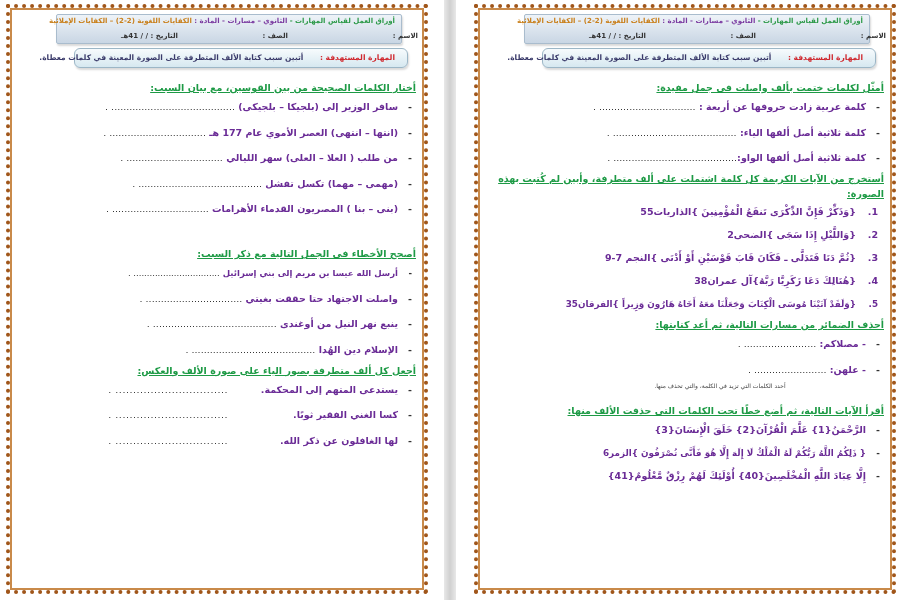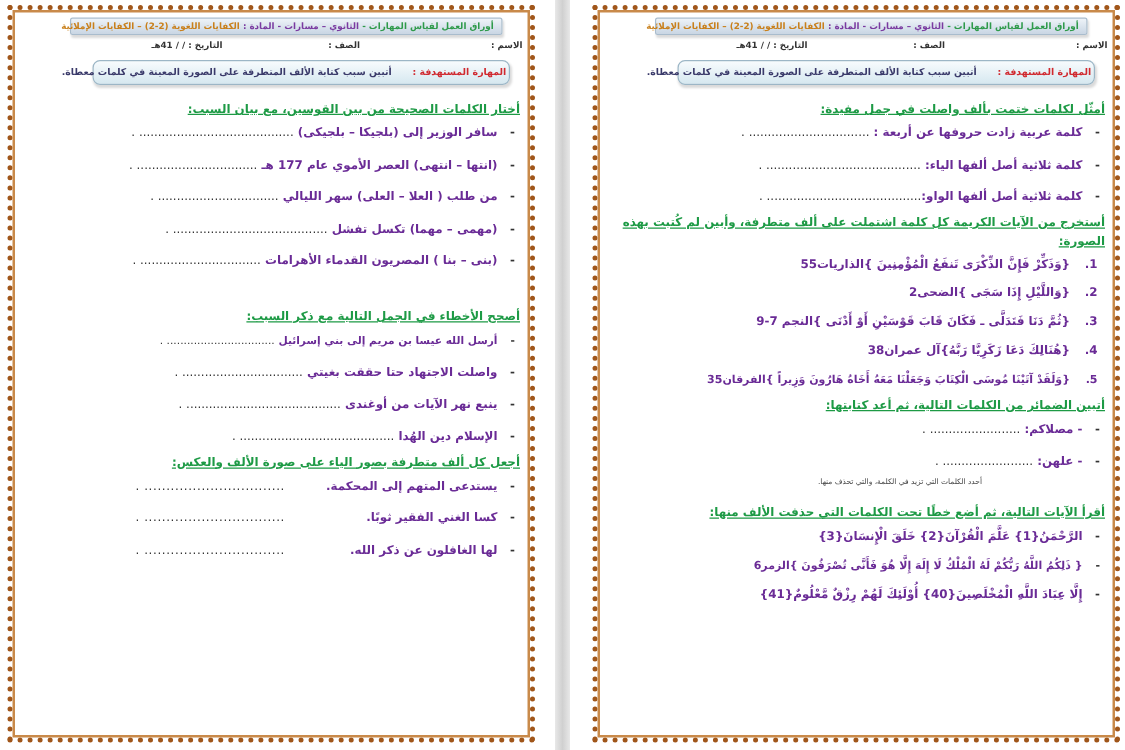--- a/index.html
+++ b/index.html
@@ -28,21 +28,21 @@
     width: 12px;
     height: 600px;
     background: linear-gradient(to right, #e8e8e8, #d0d0d0 50%, #e8e8e8);
   }
 
   .header-banner {
     position: absolute;
     top: 6px;
     right: 22px;
     left: 46px;
-    height: 14px;
+    height: 30px;
     background: linear-gradient(to bottom, #eef3f8, #c9d6e4);
     border: 1px solid #a9bccd;
     border-radius: 2px;
     box-shadow: 1px 2px 2px rgba(0,0,0,0.15);
     font-size: 7px;
     line-height: 13px;
     padding-right: 6px;
     white-space: nowrap;
     font-weight: bold;
   }
@@ -70,21 +70,21 @@
     top: 40px;
     right: 16px;
     left: 64px;
     height: 20px;
     background: linear-gradient(to bottom, #f7fbfd, #d6e8f0);
     border: 1px solid #9cb6c6;
     border-radius: 6px;
     box-shadow: 1px 2px 2px rgba(0,0,0,0.15);
     font-size: 7.5px;
     line-height: 18px;
-    padding-right: 2px;
+    padding-right: 12px;
     white-space: nowrap;
     font-weight: bold;
   }
   .skill-label { color: #d0282e; margin-left: 14px; }
   .skill-text { color: #3a3a6a; }
 
   .content { position: absolute; top: 72px; right: 8px; left: 8px; }
   .section { margin-bottom: 6px; }
   .section-title {
     color: #1d9a45;
@@ -151,21 +151,21 @@
       <div class="item"><span class="dash">-</span><span>(انتها – انتهى) العصر الأموي عام 177 هـ</span> <span class="dots">................................ .</span></div>
       <div class="item"><span class="dash">-</span><span>من طلب ( العلا – العلى) سهر الليالي</span> <span class="dots">................................ .</span></div>
       <div class="item"><span class="dash">-</span><span>(مهمى – مهما) تكسل تفشل</span> <span class="dots">......................................... .</span></div>
       <div class="item" style="margin-bottom:30px"><span class="dash">-</span><span>(بنى – بنا ) المصريون القدماء الأهرامات</span> <span class="dots">................................ .</span></div>
     </div>
 
     <div class="section">
       <div class="section-title">أصحح الأخطاء في الجمل التالية مع ذكر السبب:</div>
       <div class="item" style="font-size:8.5px"><span class="dash">-</span><span>أرسل الله عيسا بن مريم إلى بني إسرائيل</span> <span class="dots">................................ .</span></div>
       <div class="item"><span class="dash">-</span><span>واصلت الاجتهاد حتا حققت بغيتي</span> <span class="dots">................................ .</span></div>
-      <div class="item"><span class="dash">-</span><span>ينبع نهر الآيات من أوغندى</span> <span class="dots">......................................... .</span></div>
+      <div class="item"><span class="dash">-</span><span>ينبع نهر النيل من أوغندى</span> <span class="dots">......................................... .</span></div>
       <div class="item" style="margin-bottom:6px"><span class="dash">-</span><span>الإسلام دين الهُدا</span> <span class="dots">......................................... .</span></div>
     </div>
 
     <div class="section">
       <div class="section-title">أجعل كل ألف متطرفة بصور الياء على صورة الألف والعكس:</div>
       <div class="item"><span class="dash">-</span><span style="display:inline-block;width:170px">يستدعى المتهم إلى المحكمة.</span><span class="dots">................................ .</span></div>
       <div class="item"><span class="dash">-</span><span style="display:inline-block;width:170px">كسا الغني الفقير ثوبًا.</span><span class="dots">................................ .</span></div>
       <div class="item"><span class="dash">-</span><span style="display:inline-block;width:170px">لها الغافلون عن ذكر الله.</span><span class="dots">................................ .</span></div>
     </div>
   </div>
@@ -199,21 +199,21 @@
     <div class="section numbered">
       <div class="section-title" style="white-space:normal;line-height:15px;padding-left:8px">أستخرج من الآيات الكريمة كل كلمة اشتملت على ألف متطرفة، وأبين لم كُتبت بهذه الصورة:</div>
       <div class="item" style="margin-bottom:9px"><span class="num">1.</span><span>{وَذَكِّرْ فَإِنَّ الذِّكْرَى تَنفَعُ الْمُؤْمِنِينَ }الذاريات55</span></div>
       <div class="item" style="margin-bottom:9px"><span class="num">2.</span><span>{وَاللَّيْلِ إِذَا سَجَى }الضحى2</span></div>
       <div class="item" style="margin-bottom:9px"><span class="num">3.</span><span>{ثُمَّ دَنَا فَتَدَلَّى ـ فَكَانَ قَابَ قَوْسَيْنِ أَوْ أَدْنَى }النجم 7-9</span></div>
       <div class="item" style="margin-bottom:9px"><span class="num">4.</span><span>{هُنَالِكَ دَعَا زَكَرِيَّا رَبَّهُ}آل عمران38</span></div>
       <div class="item" style="margin-bottom:6px;font-size:8.8px"><span class="num">5.</span><span>{وَلَقَدْ آتَيْنَا مُوسَى الْكِتَابَ وَجَعَلْنَا مَعَهُ أَخَاهُ هَارُونَ وَزِيراً }الفرقان35</span></div>
     </div>
 
     <div class="section">
-      <div class="section-title">أتبين الضمائر من الكلمات التالية، ثم أعد كتابتها:</div>
+      <div class="section-title">أحذف الضمائر من مسارات التالية، ثم أعد كتابتها:</div>
       <div class="item two-col">
         <span class="dash">-</span>
         <span class="col"><span>- مصلاكم:</span> <span class="dots">........................ .</span></span>
       </div>
       <div class="item two-col">
         <span class="dash">-</span>
         <span class="col"><span>- علهن:</span> <span class="dots">........................ .</span></span>
       </div>
       <div class="note">أحدد الكلمات التي تزيد في الكلمة، والتي تحذف منها.</div>
     </div>

